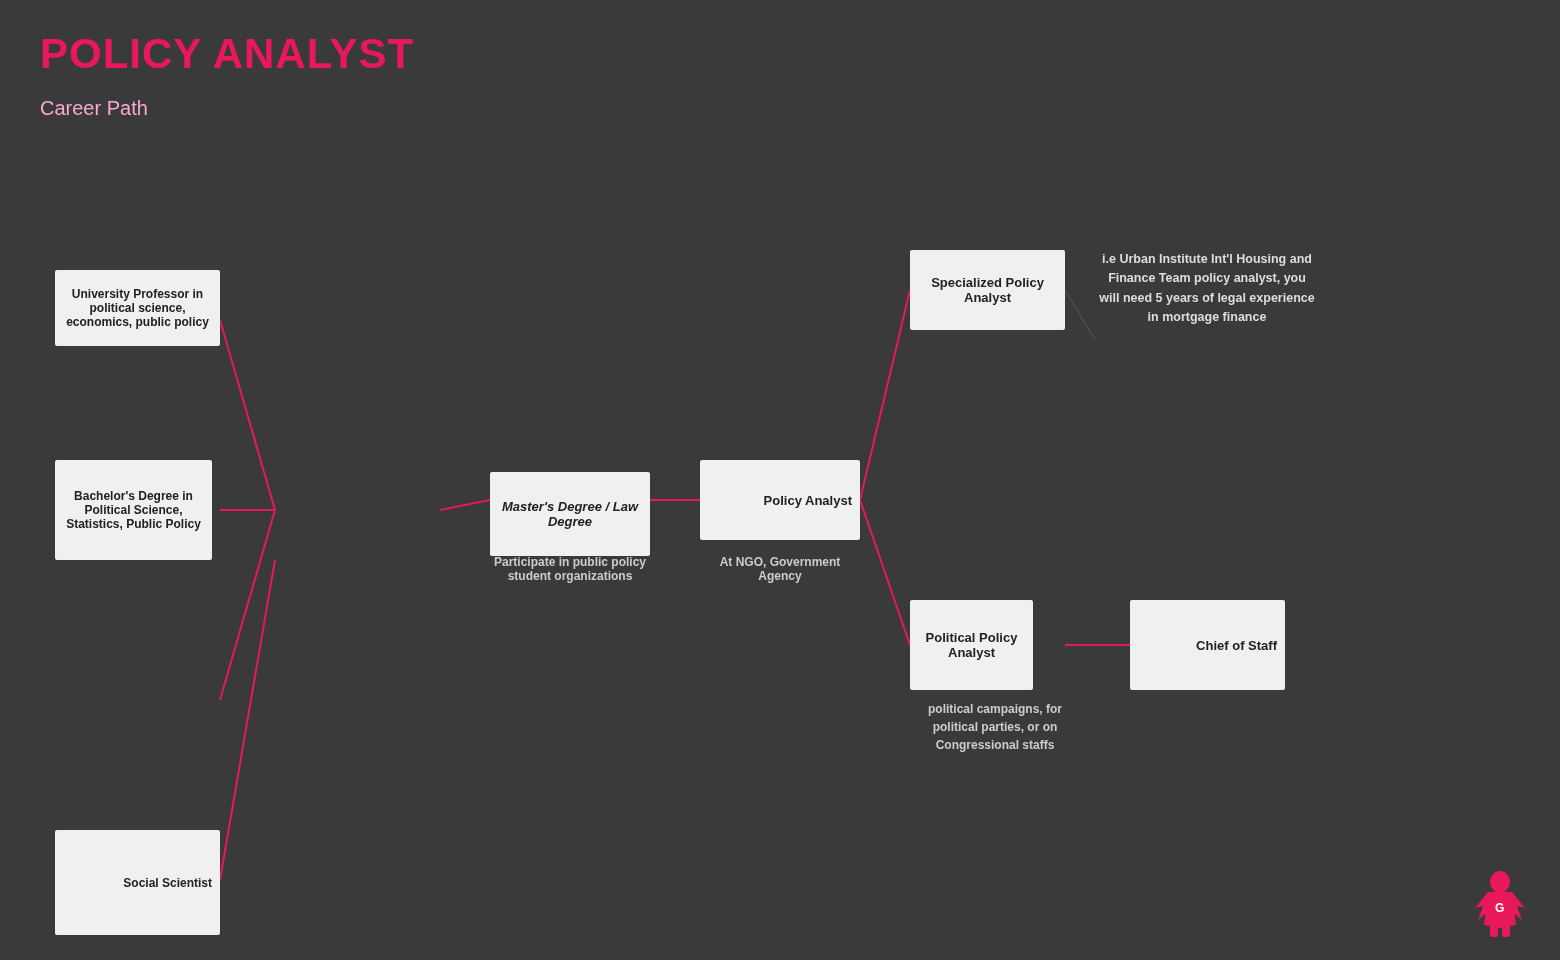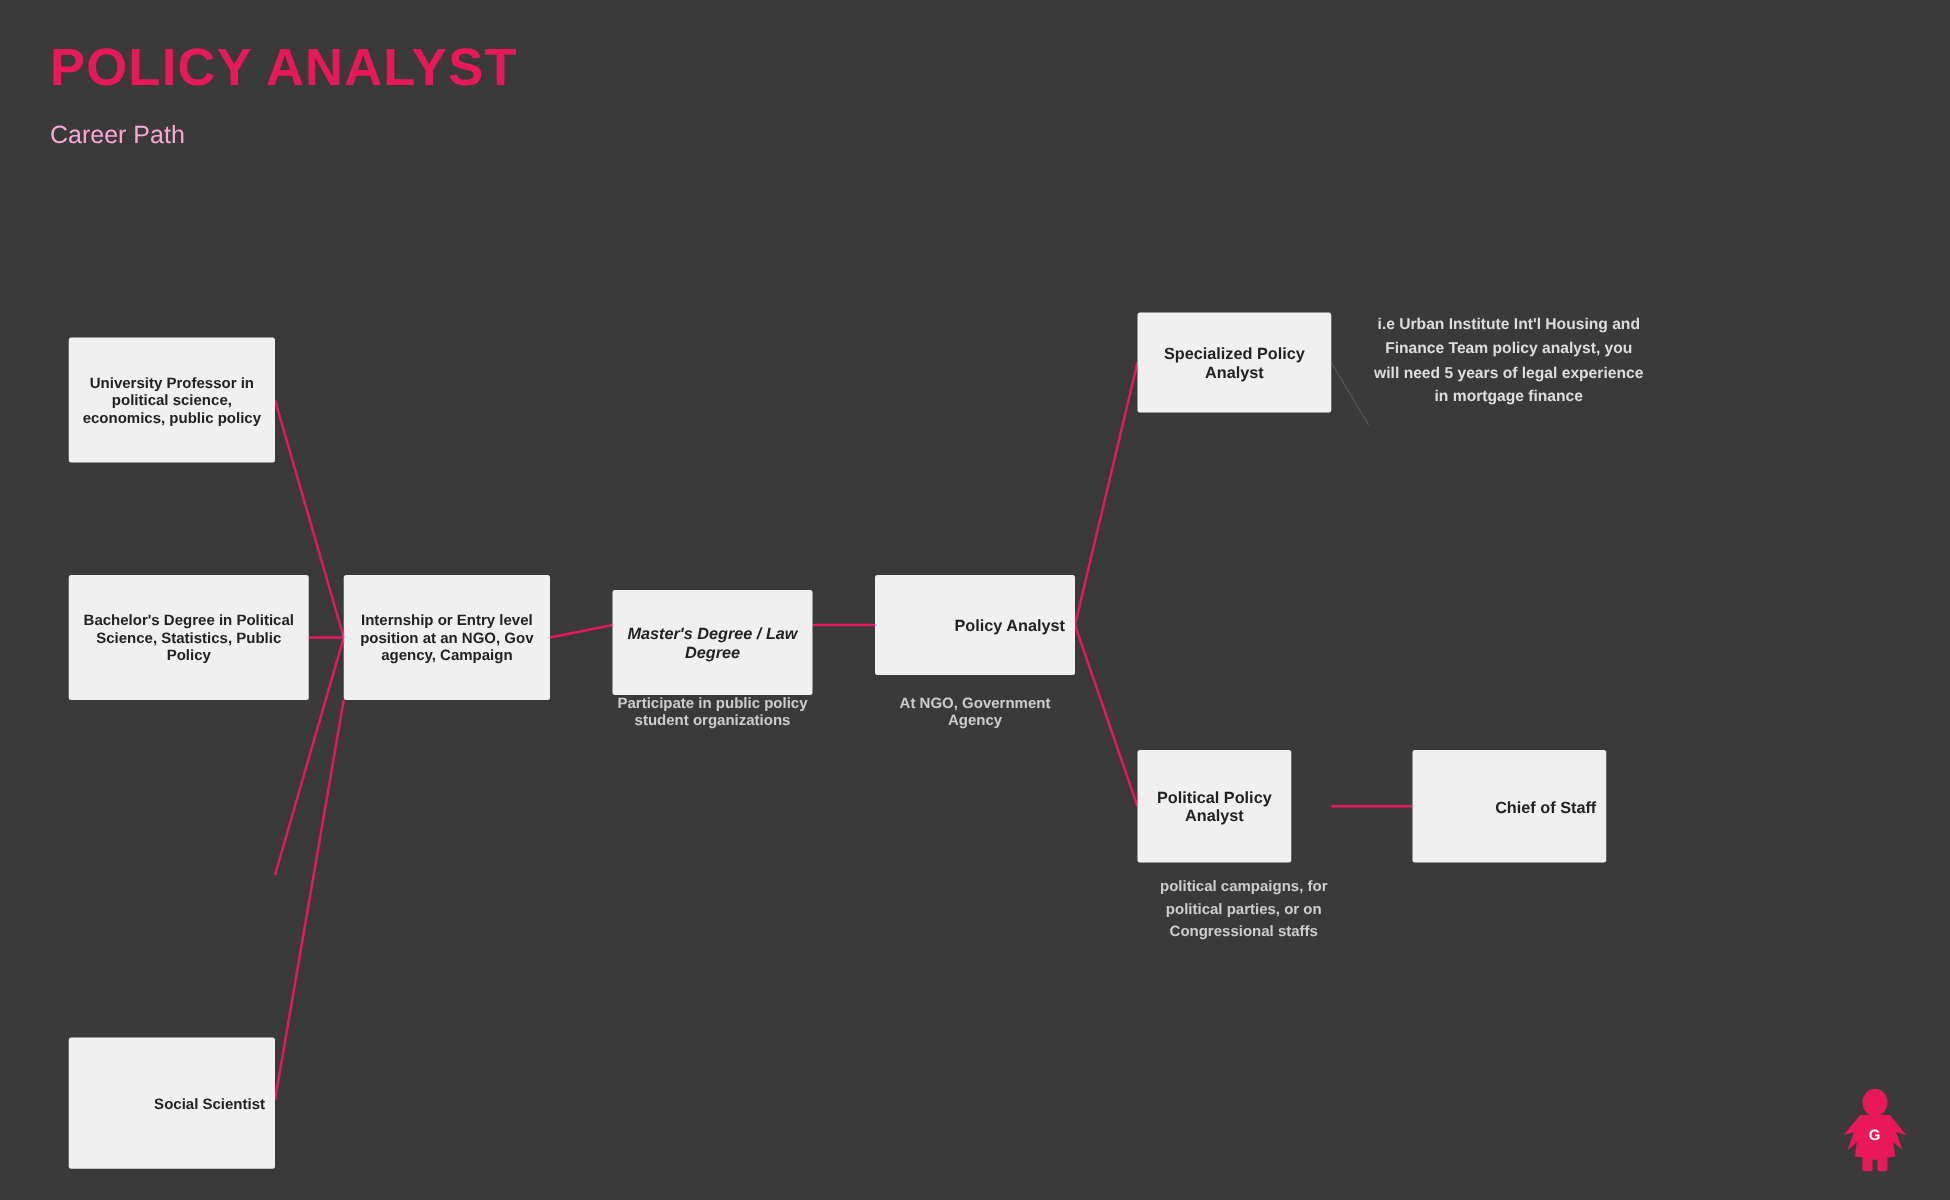--- a/index.html
+++ b/index.html
@@ -104,36 +104,33 @@
 
     <line x1="860" y1="360" x2="910" y2="150" stroke="#e8185a" stroke-width="2"></line>
 
     <line x1="860" y1="360" x2="910" y2="505" stroke="#e8185a" stroke-width="2"></line>
 
     <line x1="1065" y1="505" x2="1130" y2="505" stroke="#e8185a" stroke-width="2"></line>
 
     <line x1="1065" y1="150" x2="1095" y2="200" stroke="#555" stroke-width="1" stroke-dasharray="0"></line>
   </svg>
 
-  <div class="node" style="left:55px; top:130px; width:165px; height:100px; font-size:12px;">
+  <div class="node" style="left:55px; top:130px; width:165px; height:76px; font-size:12px;">
     <span>University Professor in political science, economics, public policy</span>
   </div>
 
-  <div class="node" style="left:55px; top:320px; width:192px; height:100px; font-size:12px;">
+  <div class="node" style="left:55px; top:320px; width:157px; height:100px; font-size:12px;">
     <span>Bachelor's Degree in Political Science, Statistics, Public Policy</span>
   </div>
 
 
   <div class="node" style="left:55px; top:690px; width:165px; height:105px; font-size:12px;">
     <span>Social Scientist</span>
   </div>
 
-  <div class="node" style="left:275px; top:320px; width:165px; height:100px; font-size:12px;">
-    <span>Internship or Entry level position at an NGO, Gov agency, Campaign</span>
-  </div>
 
   <div class="node" style="left:490px; top:332px; width:160px; height:84px; font-size:13px;font-style:italic;">
     <span>Master's Degree / Law Degree</span>
   </div>
 
   <div class="label" style="left:490px; top:415px; width:160px; font-size:12px; color:#ccc;">
     <span>Participate in public policy student organizations</span>
   </div>
 
   <div class="node" style="left:700px; top:320px; width:160px; height:80px; font-size:13px;">

